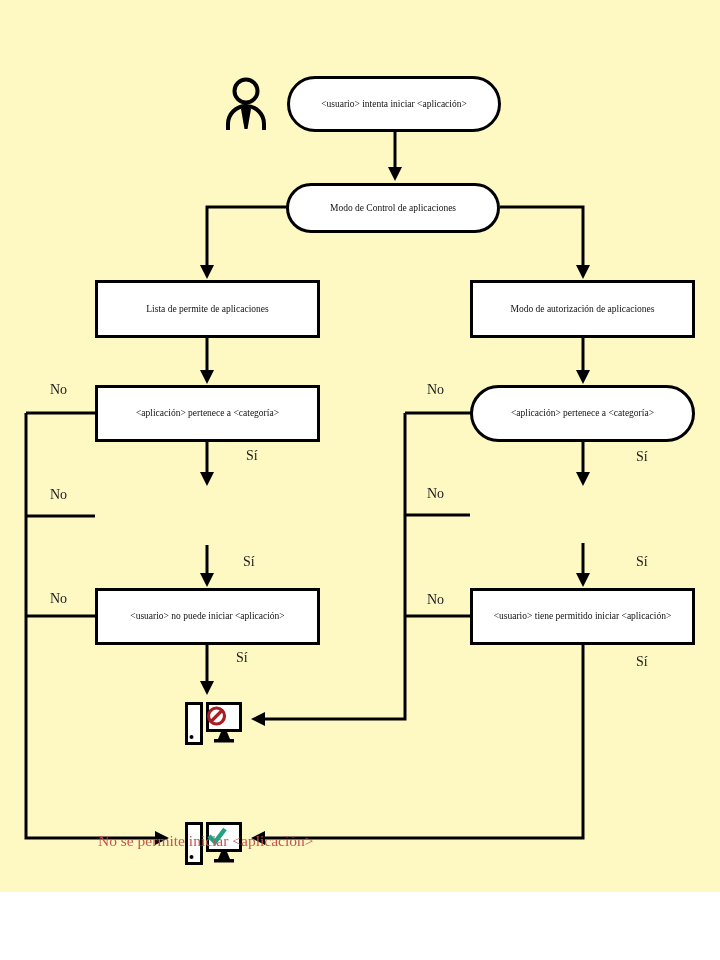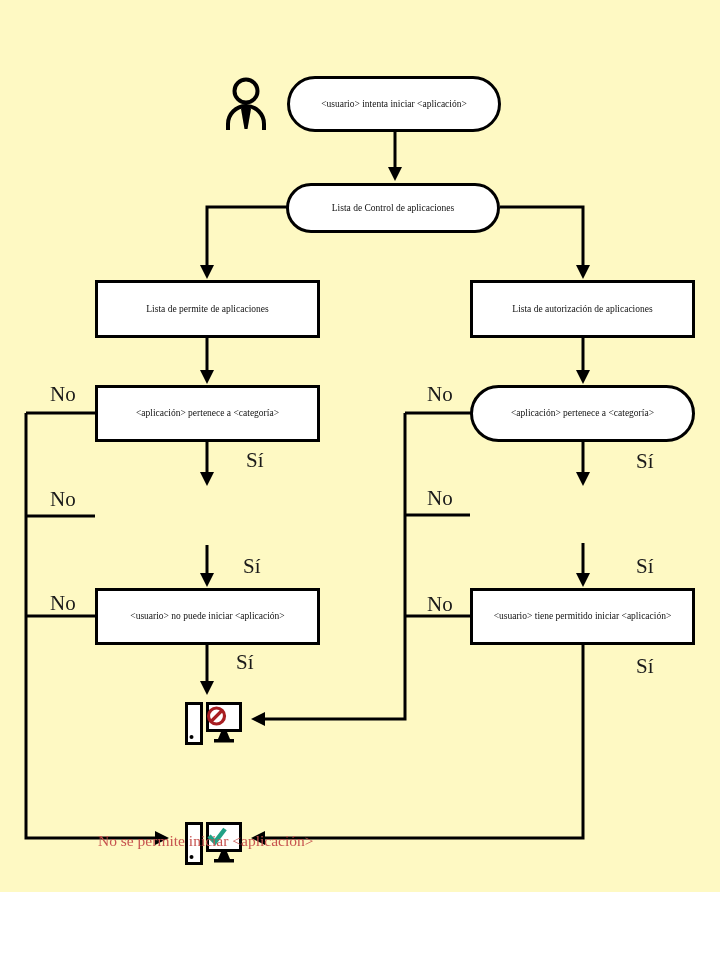--- a/index.html
+++ b/index.html
@@ -9,21 +9,21 @@
   }
   #wires{position:absolute;left:0;top:0;width:720px;height:960px;}
   .node{
     position:absolute;box-sizing:border-box;border:3px solid #000;background:#fff;
     display:flex;align-items:center;justify-content:center;text-align:center;
     font-size:9.5px;line-height:1.35;color:#111;
   }
   .node .txt{display:block;max-width:196px;}
   .node .txt.narrow{max-width:178px;}
   .pill{border-radius:29px;}
-  .lbl{position:absolute;font-size:21px;color:#1a1a1a;white-space:nowrap;}
+  .lbl{position:absolute;font-size:14px;color:#1a1a1a;white-space:nowrap;}
   .result{position:absolute;font-size:15.5px;white-space:nowrap;}
   #blocked-text{left:98px;top:788px;color:#C75450;margin-top:44px;}
   #allowed-text{left:110px;top:871px;color:#00756B;}
   
   #pill-start{left:287px;top:76px;width:214px;height:56px;border-radius:28px;}
   #pill-mode{left:286px;top:183px;width:214px;height:50px;border-radius:25px;}
   #l-row1{left:95px;top:280px;width:225px;height:58px;}
   #r-row1{left:470px;top:280px;width:225px;height:58px;}
   #l-row2{left:95px;top:385px;width:225px;height:57px;}
   #r-row2{left:470px;top:385px;width:225px;height:57px;border-radius:29px;}
@@ -106,28 +106,28 @@
       <path d="M221 852 L218 859 L230 859 L227 852 Z" fill="#000"></path>
       <rect x="214" y="859" width="20" height="3.5" fill="#000"></rect>
       <path d="M209 836 L215 842 L225 829" stroke="#21A185" stroke-width="4.5" fill="none"></path>
     </g>
   </svg>
 
   <div class="node pill" id="pill-start">
     <span class="txt">&lt;usuario&gt; intenta iniciar &lt;aplicación&gt;</span>
   </div>
   <div class="node pill" id="pill-mode">
-    <span class="txt">Lista de Control de aplicaciones</span>
+    <span class="txt">Modo de Control de aplicaciones</span>
   </div>
 
   <div class="node" id="l-row1">
     <span class="txt">Lista de permite de aplicaciones</span>
   </div>
   <div class="node" id="r-row1">
-    <span class="txt">Lista de autorización de aplicaciones</span>
+    <span class="txt">Modo de autorización de aplicaciones</span>
   </div>
 
   <div class="node" id="l-row2">
     <span class="txt">&lt;aplicación&gt; pertenece a &lt;categoría&gt;</span>
   </div>
   <div class="node" id="r-row2">
     <span class="txt">&lt;aplicación&gt; pertenece a &lt;categoría&gt;</span>
   </div>
 
 

